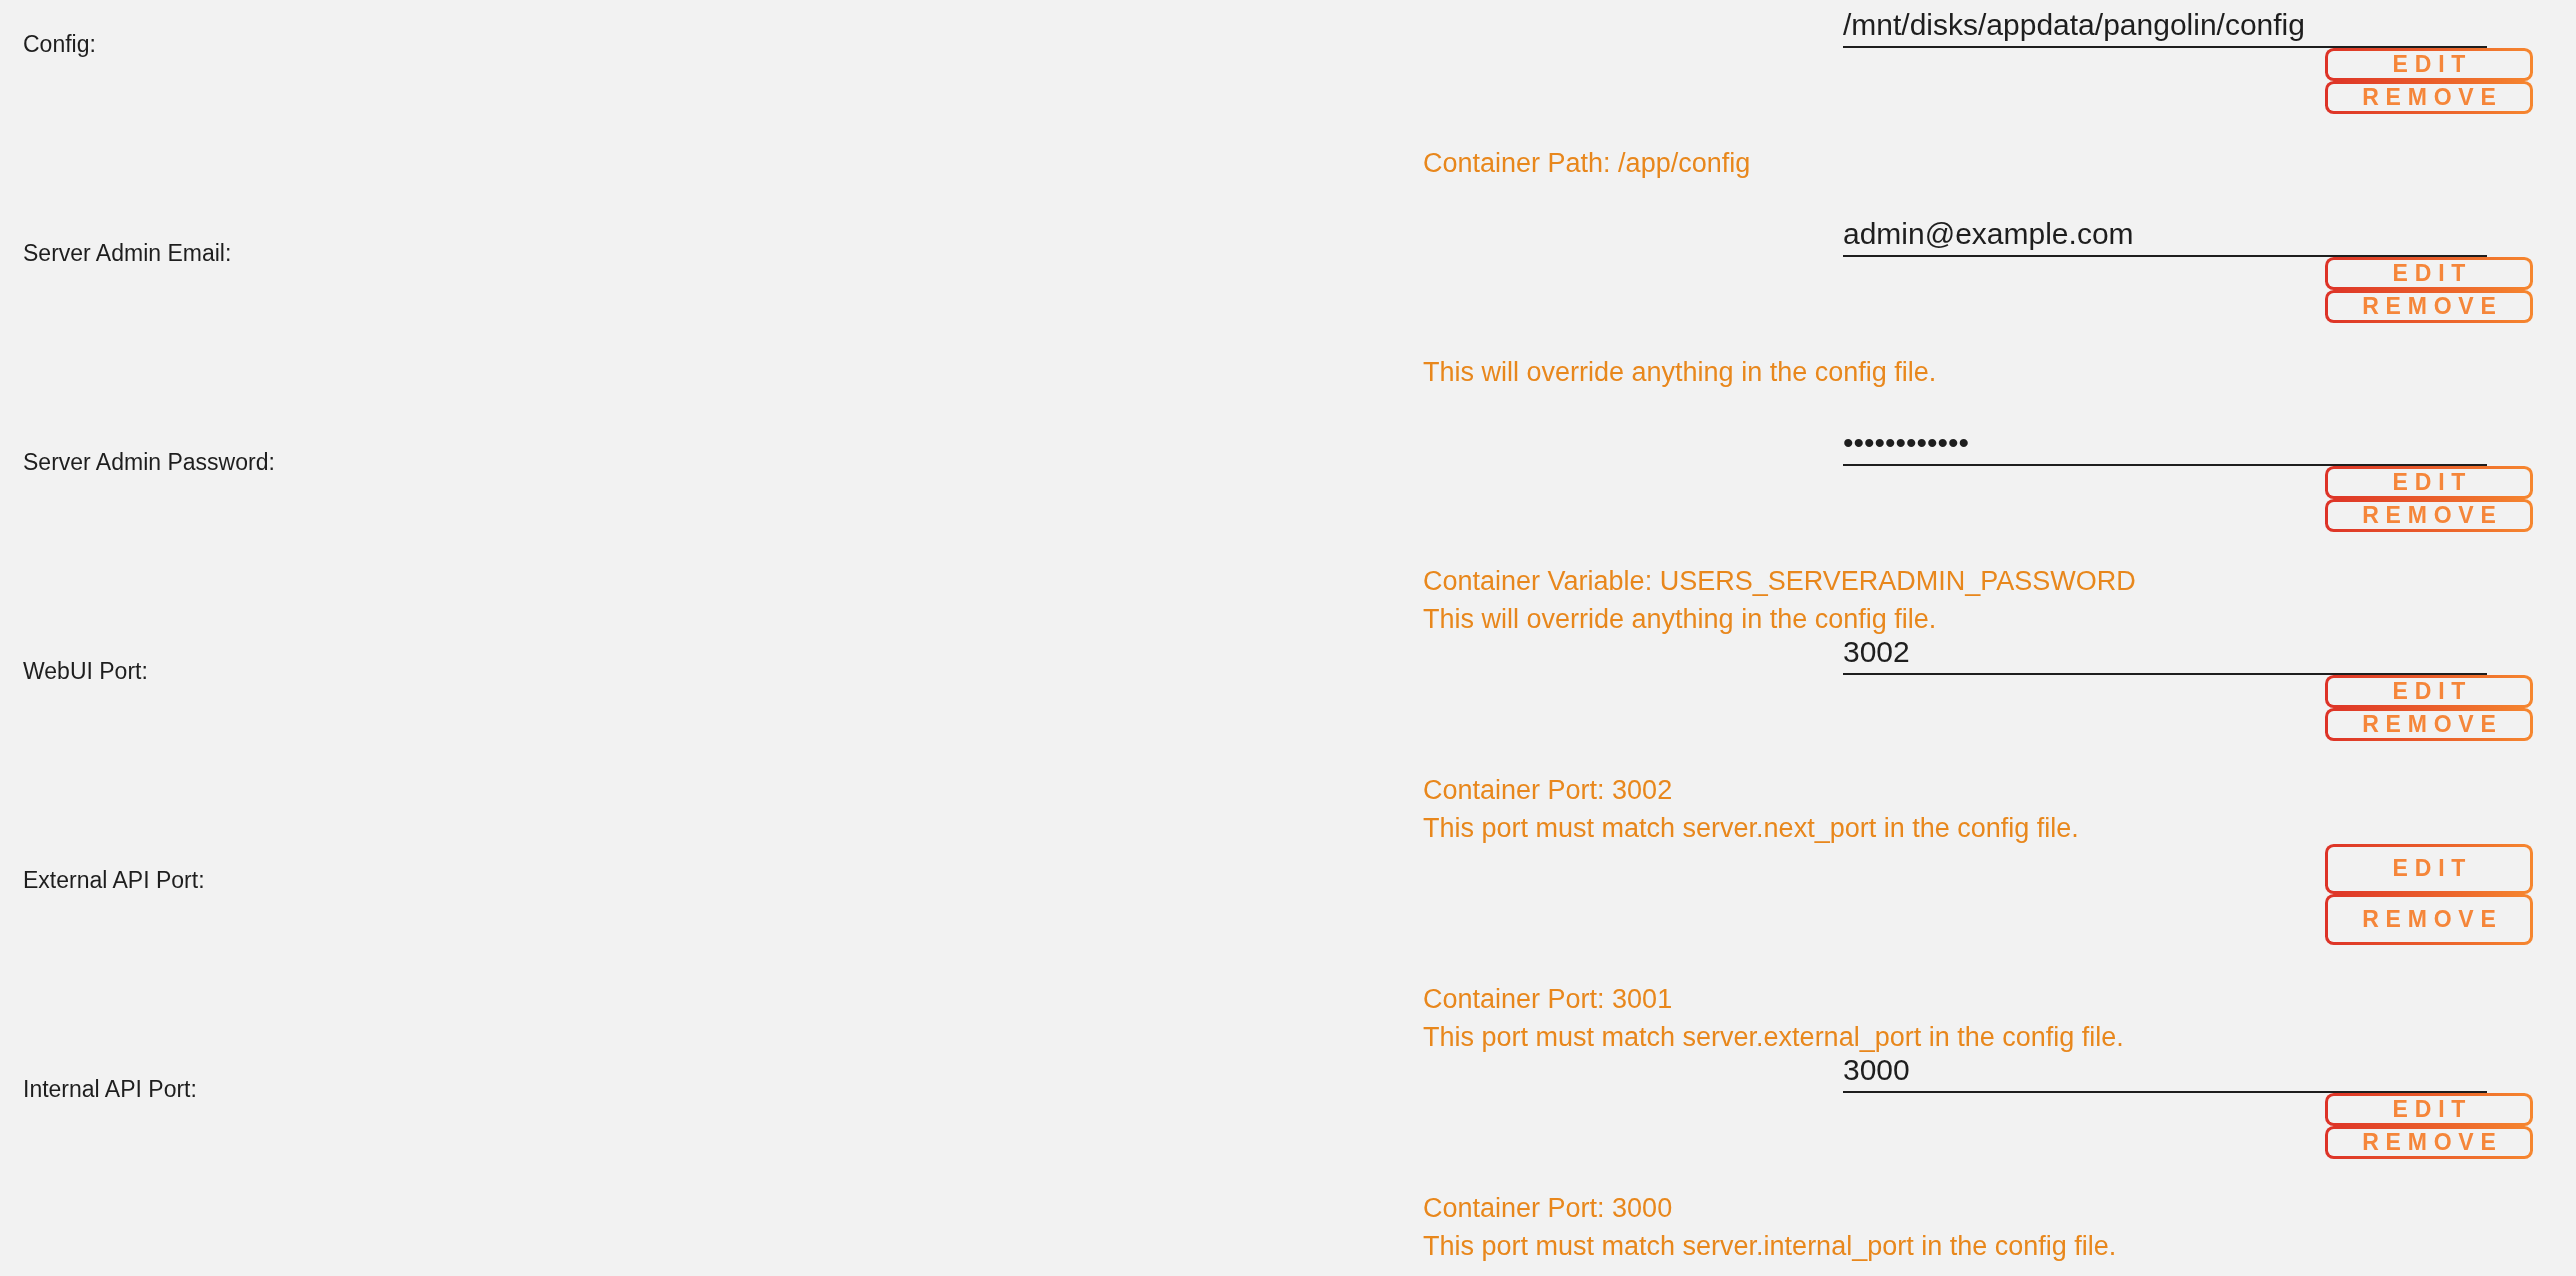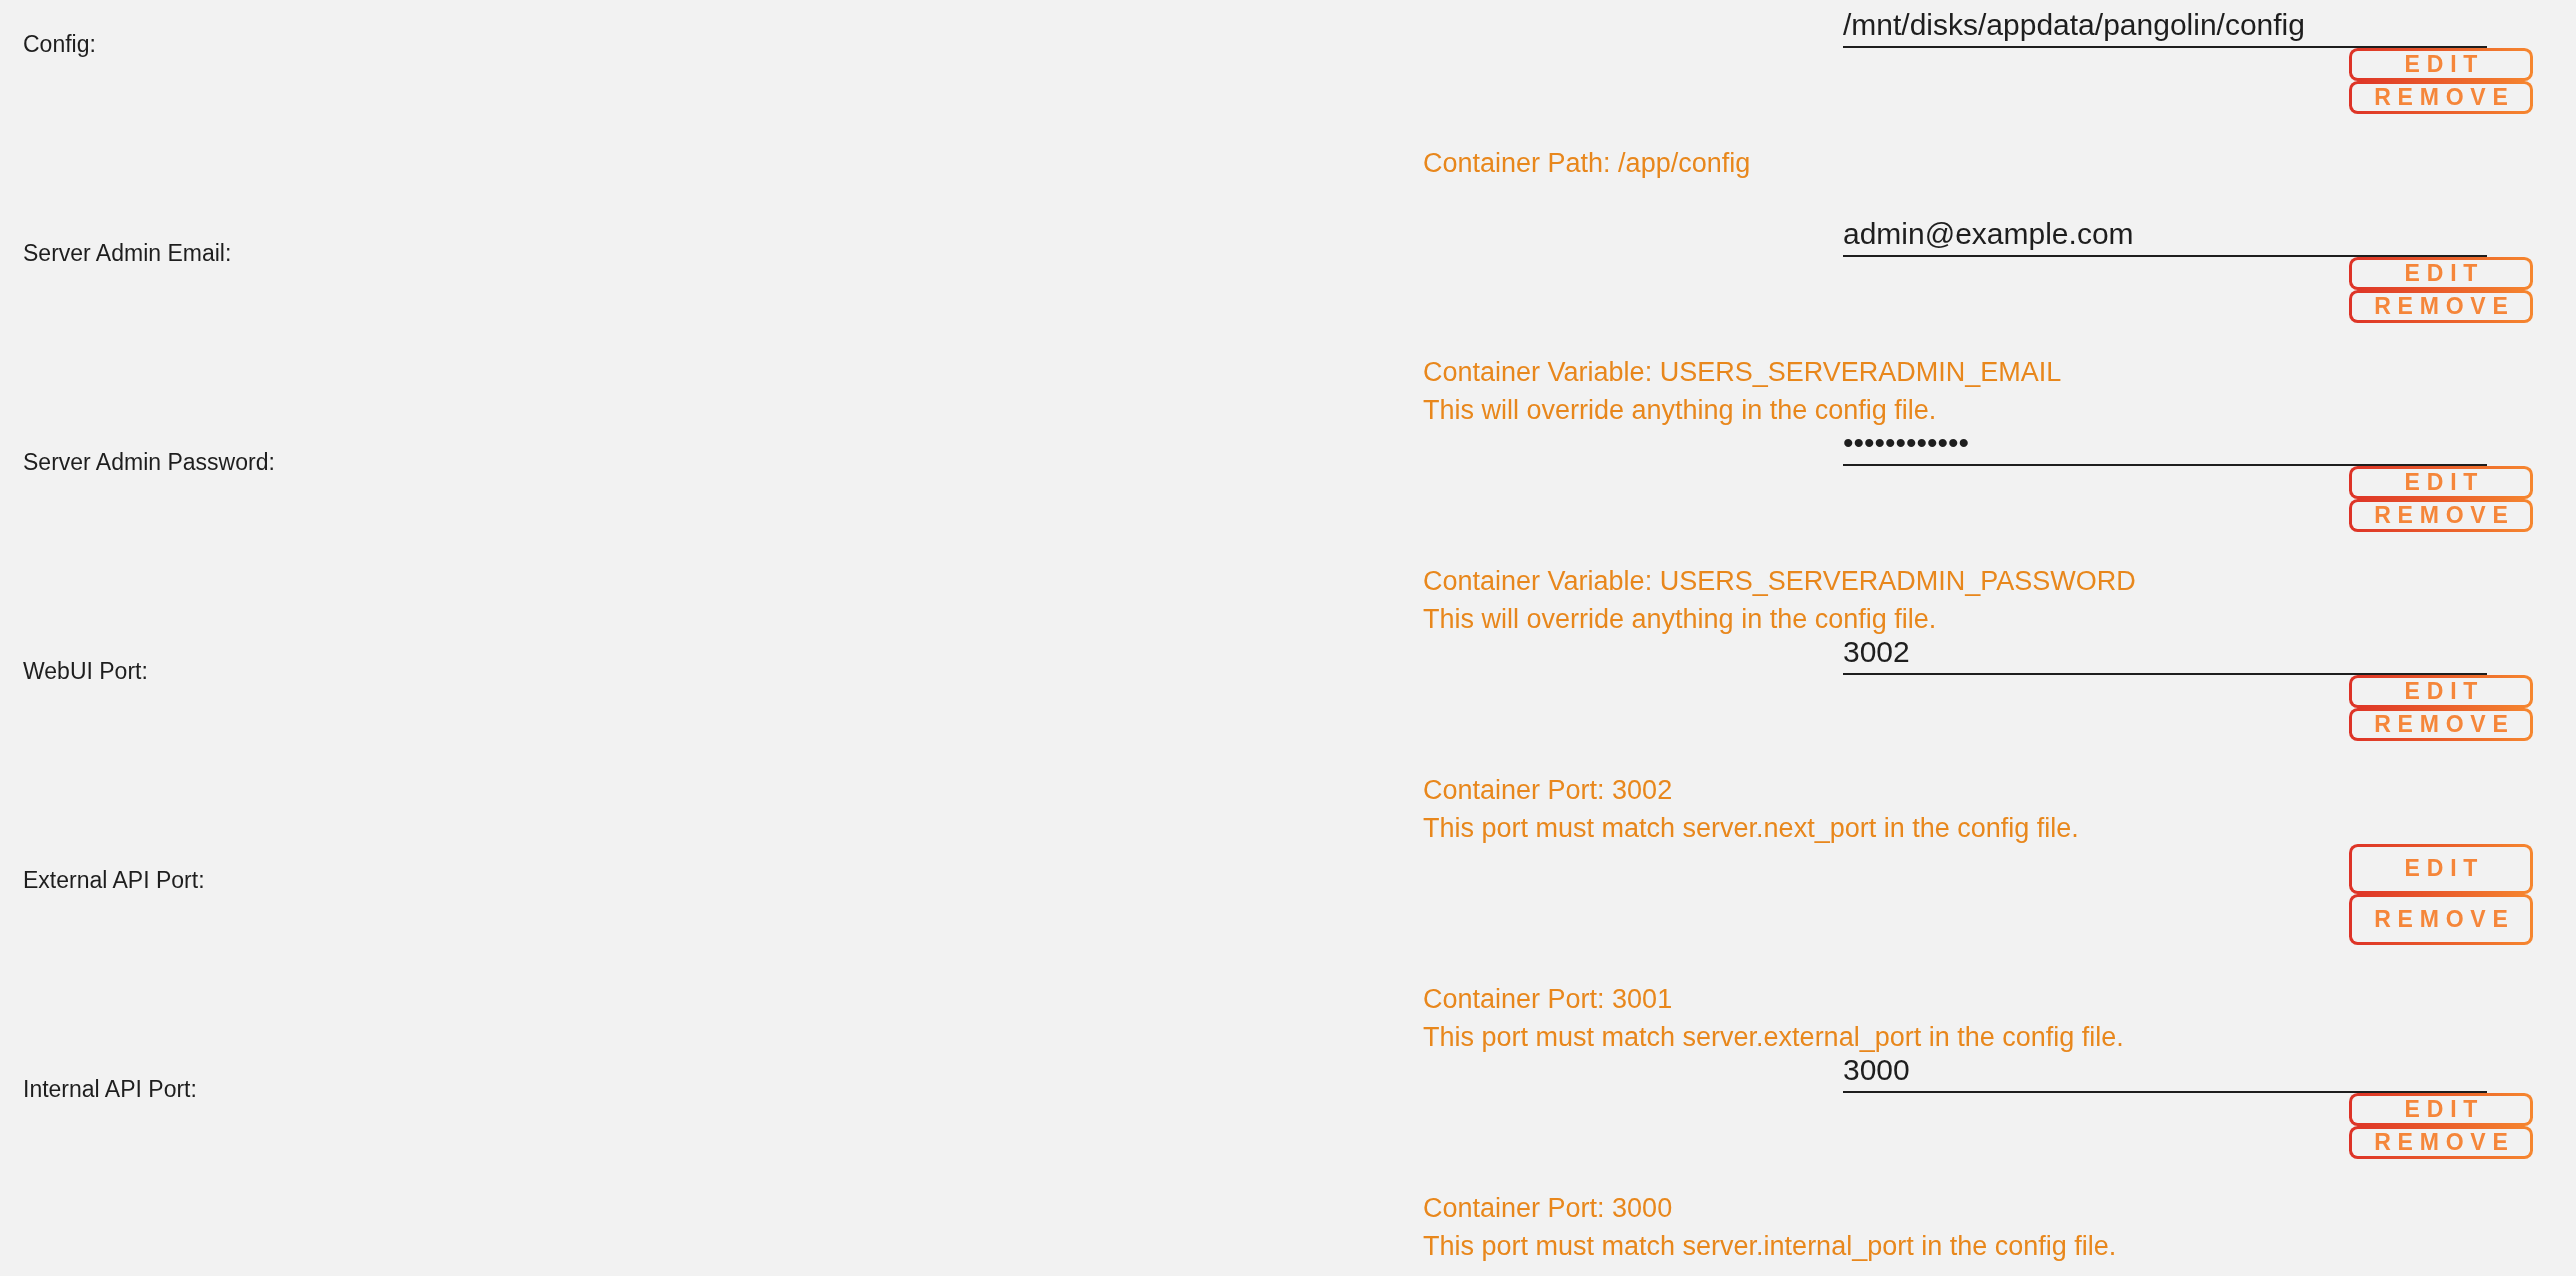--- a/index.html
+++ b/index.html
@@ -55,21 +55,21 @@
     border: none;
     border-bottom: 2.9px solid var(--ink, #1e1e1e);
     border-radius: 0;
     font-family: "Liberation Sans", sans-serif;
     font-size: 30px;
     color: var(--ink, #1e1e1e);
     outline: none;
   }
 
   .btn {
-    width: 184px;
+    width: 208px;
     height: 63px;
     border: 3.9px solid transparent;
     border-radius: 8.7px;
     background:
       linear-gradient(var(--bg, #f2f2f2), var(--bg, #f2f2f2)) padding-box,
       linear-gradient(90deg, var(--accent-red, #dd3227), var(--accent-orange, #f6872f)) border-box;
     color: var(--btn-text, #f5863a);
     font-family: "Liberation Sans", sans-serif;
     font-weight: bold;
     font-size: 23px;
@@ -111,21 +111,20 @@
 
   <div class="row">
     <div class="row-label">Server Admin Email:</div>
     <div class="row-content">
       <div class="line1">
         <input class="value-input" type="text" value="admin@example.com" style="">
         <button class="btn">EDIT</button>
         <button class="btn">REMOVE</button>
       </div>
       <div class="helpers">
-        <div class="helper">Container Variable: USERS_SERVERADMIN_EMAIL</div>
         <div class="helper">This will override anything in the config file.</div>
       </div>
     </div>
   </div>
 
   <div class="row">
     <div class="row-label">Server Admin Password:</div>
     <div class="row-content">
       <div class="line1">
         <input class="value-input" type="text" value="••••••••••••" style="">

